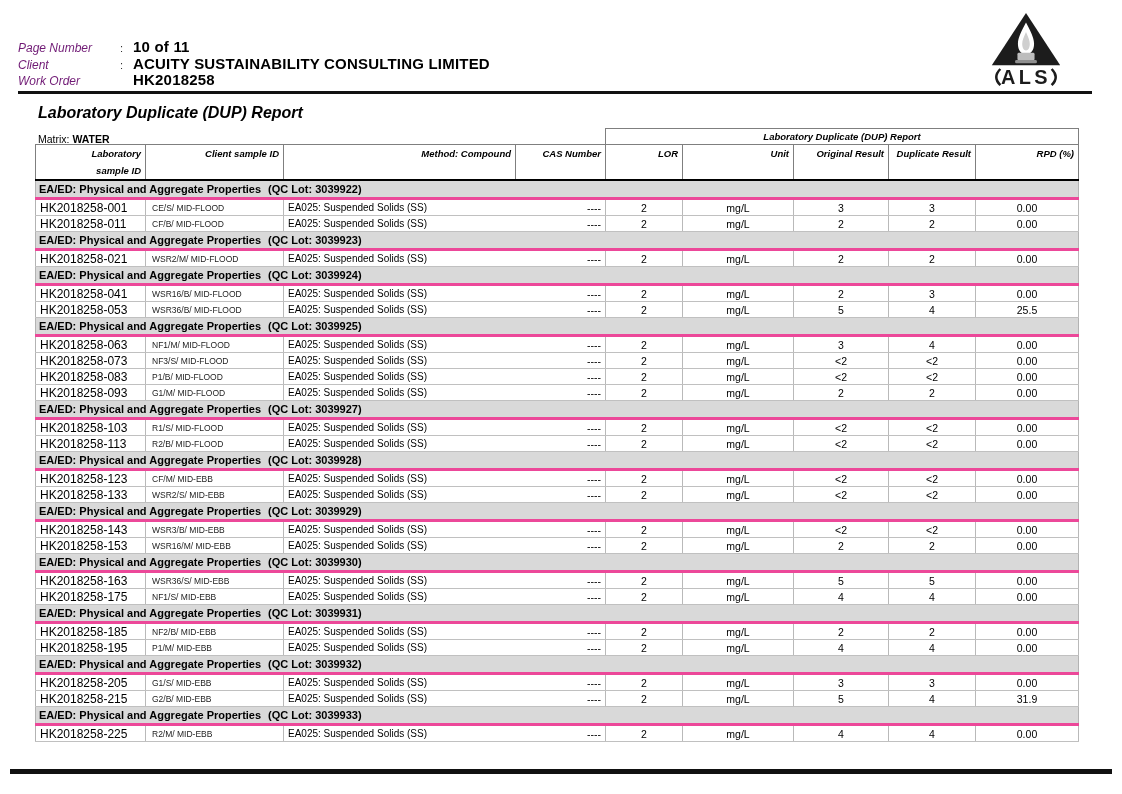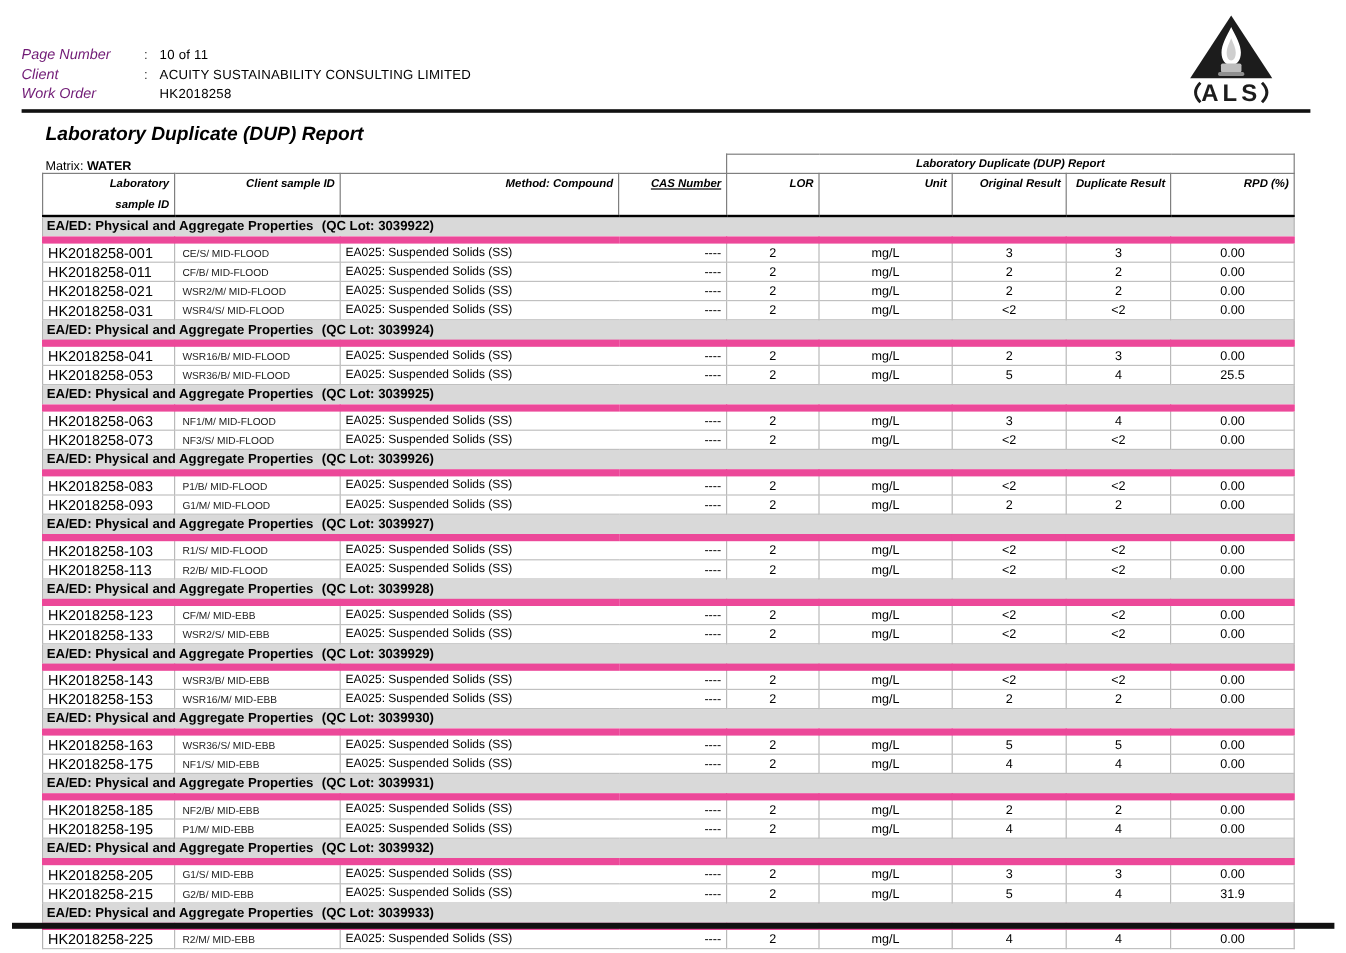--- a/index.html
+++ b/index.html
@@ -6,21 +6,21 @@
   body {
     width:1122px; height:794px; position:relative; overflow:hidden;
     background:#ffffff; color:#000;
     font-family:"Liberation Sans", sans-serif;
   }
   
   .meta { position:absolute; top:38px; left:18px; }
   .meta-row { display:flex; align-items:baseline; height:16.5px; }
   .m-label { width:102px; font-style:italic; font-size:12px; color:#701a75; }
   .m-sep   { width:13px; font-size:11px; color:#333; }
-  .m-value { font-weight:normal; font-size:11px; letter-spacing:.2px; }
+  .m-value { font-weight:bold; font-size:15px; letter-spacing:.2px; }
   
   .logo { position:absolute; top:12px; left:988px; }
   
   .rule-top { position:absolute; top:91px; left:18px; width:1074px; height:3px; background:#111; }
   .rule-bottom { position:absolute; top:769px; left:10px; width:1102px; height:5px; background:#111; }
   
   .title { position:absolute; top:104px; left:38px; font-size:16px; font-weight:bold; font-style:italic; }
   .matrix { position:absolute; top:133px; left:38px; font-size:10.5px; }
   .matrix .mv { font-weight:bold; }
   
@@ -34,26 +34,26 @@
     border:1px solid #7f7f7f; text-align:center;
     font-style:italic; font-weight:bold; font-size:9.5px; padding:1px 0;
   }
   tr.head-row th {
     height:31px; border:1px solid #7f7f7f; border-bottom:2px solid #000;
     font-style:italic; font-weight:bold; font-size:9.5px;
     vertical-align:top; padding:3px 4px 0 4px; text-align:right;
   }
   tr.head-row th .l2 { margin-top:6px; }
   th.h-method { border-right:none; }
-  th.h-cas { border-left:none; text-align:right;text-decoration:underline; }
+  th.h-cas { border-left:none; text-align:right; }
   th.h-lor, th.h-unit, th.h-orig, th.h-dup, th.h-rpd { text-align:center; }
   
   tr.section-row td {
     height:16px; background:#d9d9d9;
-    border-left:1px solid #b3b3b3; border-right:1px solid #b3b3b3; border-bottom:6px solid #ec4899;
+    border-left:1px solid #b3b3b3; border-right:1px solid #b3b3b3; border-bottom:3px solid #ec4899;
     font-weight:bold; font-size:11px; padding:0 3px; vertical-align:middle;
   }
   tr.section-row .sec-qc { margin-left:7px; }
   tr.data-row td {
     height:15px; background:#fff; border-bottom:1px solid #c0c0c0;
     border-right:1px solid #b9b9b9; font-size:10.5px; vertical-align:middle; padding:0 4px;
   }
   tr.data-row td.c0 { border-left:1px solid #b3b3b3; font-size:12px; }
   tr.data-row td.c1 { font-size:8.5px; color:#1c1c1c; padding-left:6px; }
   tr.data-row td.c2 { font-size:10px; border-right:none; }
@@ -155,42 +155,34 @@
         <td class="c0">HK2018258-011</td>
         <td class="c1">CF/B/ MID-FLOOD</td>
         <td class="c2">EA025: Suspended Solids (SS)</td>
         <td class="c3">----</td>
         <td class="c4">2</td>
         <td class="c5">mg/L</td>
         <td class="c6">2</td>
         <td class="c7">2</td>
         <td class="c8">0.00</td>
       </tr>
+      <tr class="section-row">
+        <td colspan="9"><span class="sec-name">EA/ED: Physical and Aggregate Properties</span><span class="sec-qc">(QC Lot: 3039923)</span></td>
+      </tr>
       <tr class="data-row">
         <td class="c0">HK2018258-021</td>
         <td class="c1">WSR2/M/ MID-FLOOD</td>
         <td class="c2">EA025: Suspended Solids (SS)</td>
         <td class="c3">----</td>
         <td class="c4">2</td>
         <td class="c5">mg/L</td>
         <td class="c6">2</td>
         <td class="c7">2</td>
         <td class="c8">0.00</td>
       </tr>
-      <tr class="data-row">
-        <td class="c0">HK2018258-031</td>
-        <td class="c1">WSR4/S/ MID-FLOOD</td>
-        <td class="c2">EA025: Suspended Solids (SS)</td>
-        <td class="c3">----</td>
-        <td class="c4">2</td>
-        <td class="c5">mg/L</td>
-        <td class="c6">&lt;2</td>
-        <td class="c7">&lt;2</td>
-        <td class="c8">0.00</td>
-      </tr>
       <tr class="section-row">
         <td colspan="9"><span class="sec-name">EA/ED: Physical and Aggregate Properties</span><span class="sec-qc">(QC Lot: 3039924)</span></td>
       </tr>
       <tr class="data-row">
         <td class="c0">HK2018258-041</td>
         <td class="c1">WSR16/B/ MID-FLOOD</td>
         <td class="c2">EA025: Suspended Solids (SS)</td>
         <td class="c3">----</td>
         <td class="c4">2</td>
         <td class="c5">mg/L</td>
@@ -227,23 +219,20 @@
         <td class="c0">HK2018258-073</td>
         <td class="c1">NF3/S/ MID-FLOOD</td>
         <td class="c2">EA025: Suspended Solids (SS)</td>
         <td class="c3">----</td>
         <td class="c4">2</td>
         <td class="c5">mg/L</td>
         <td class="c6">&lt;2</td>
         <td class="c7">&lt;2</td>
         <td class="c8">0.00</td>
       </tr>
-      <tr class="section-row">
-        <td colspan="9"><span class="sec-name">EA/ED: Physical and Aggregate Properties</span><span class="sec-qc">(QC Lot: 3039926)</span></td>
-      </tr>
       <tr class="data-row">
         <td class="c0">HK2018258-083</td>
         <td class="c1">P1/B/ MID-FLOOD</td>
         <td class="c2">EA025: Suspended Solids (SS)</td>
         <td class="c3">----</td>
         <td class="c4">2</td>
         <td class="c5">mg/L</td>
         <td class="c6">&lt;2</td>
         <td class="c7">&lt;2</td>
         <td class="c8">0.00</td>

